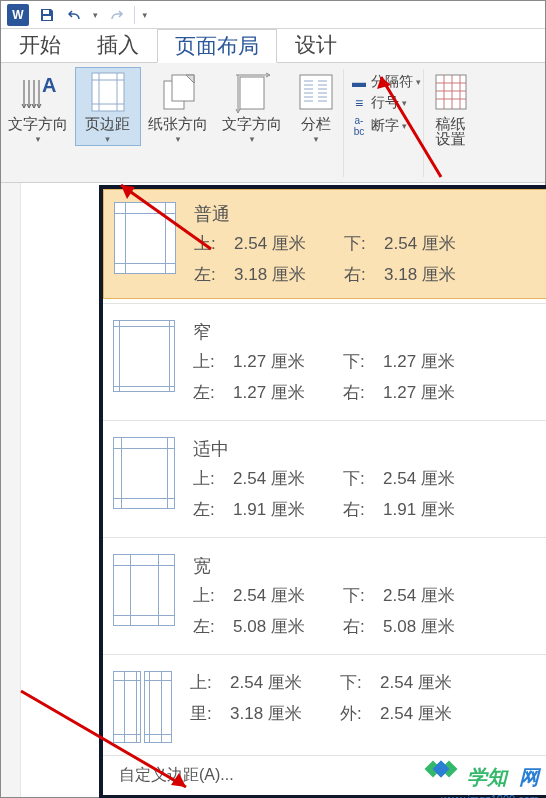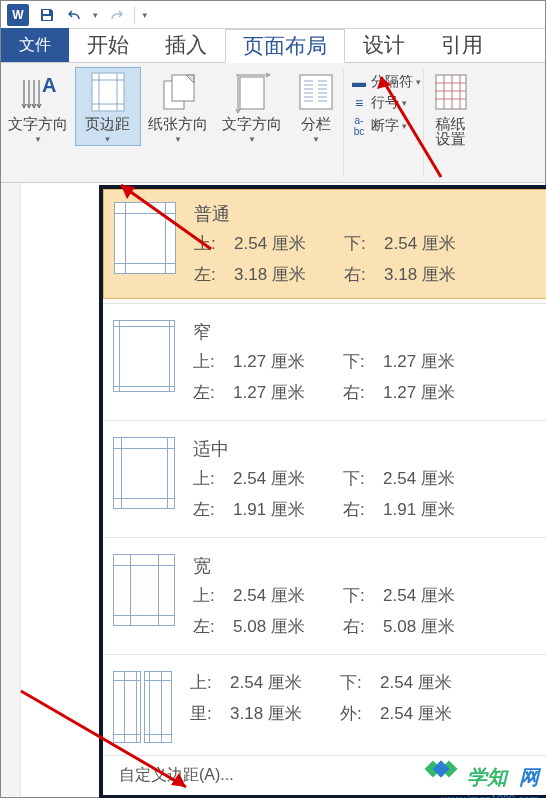--- a/index.html
+++ b/index.html
@@ -99,26 +99,24 @@
     <div class="qat-icon" style="opacity:.4" title="恢复">
       <svg width="16" height="16" viewBox="0 0 16 16">
           <path fill="none" stroke="#2b579a" stroke-width="1.5" d="M4 12a5 5 0 0 1 5-5h4m-2-3 3 3-3 3"></path>
         </svg>
     </div>
     <div class="qat-sep"></div>
     <span class="dd-caret">▾</span>
   </div>
 
   <div class="tabstrip">
-    <div class="file-tab">文件</div>
     <div class="tab">开始</div>
     <div class="tab">插入</div>
     <div class="tab active">页面布局</div>
     <div class="tab">设计</div>
-    <div class="tab">引用</div>
   </div>
 
   <div class="ribbon">
 
     <div class="rbtn" style="width:74px">
       <div class="ricon">
         <svg width="40" height="40">
             <text x="24" y="20" font-size="20" fill="#2b579a" font-weight="bold">A</text>
             <g stroke="#555">
               <line x1="6" y1="8" x2="6" y2="34"></line>

